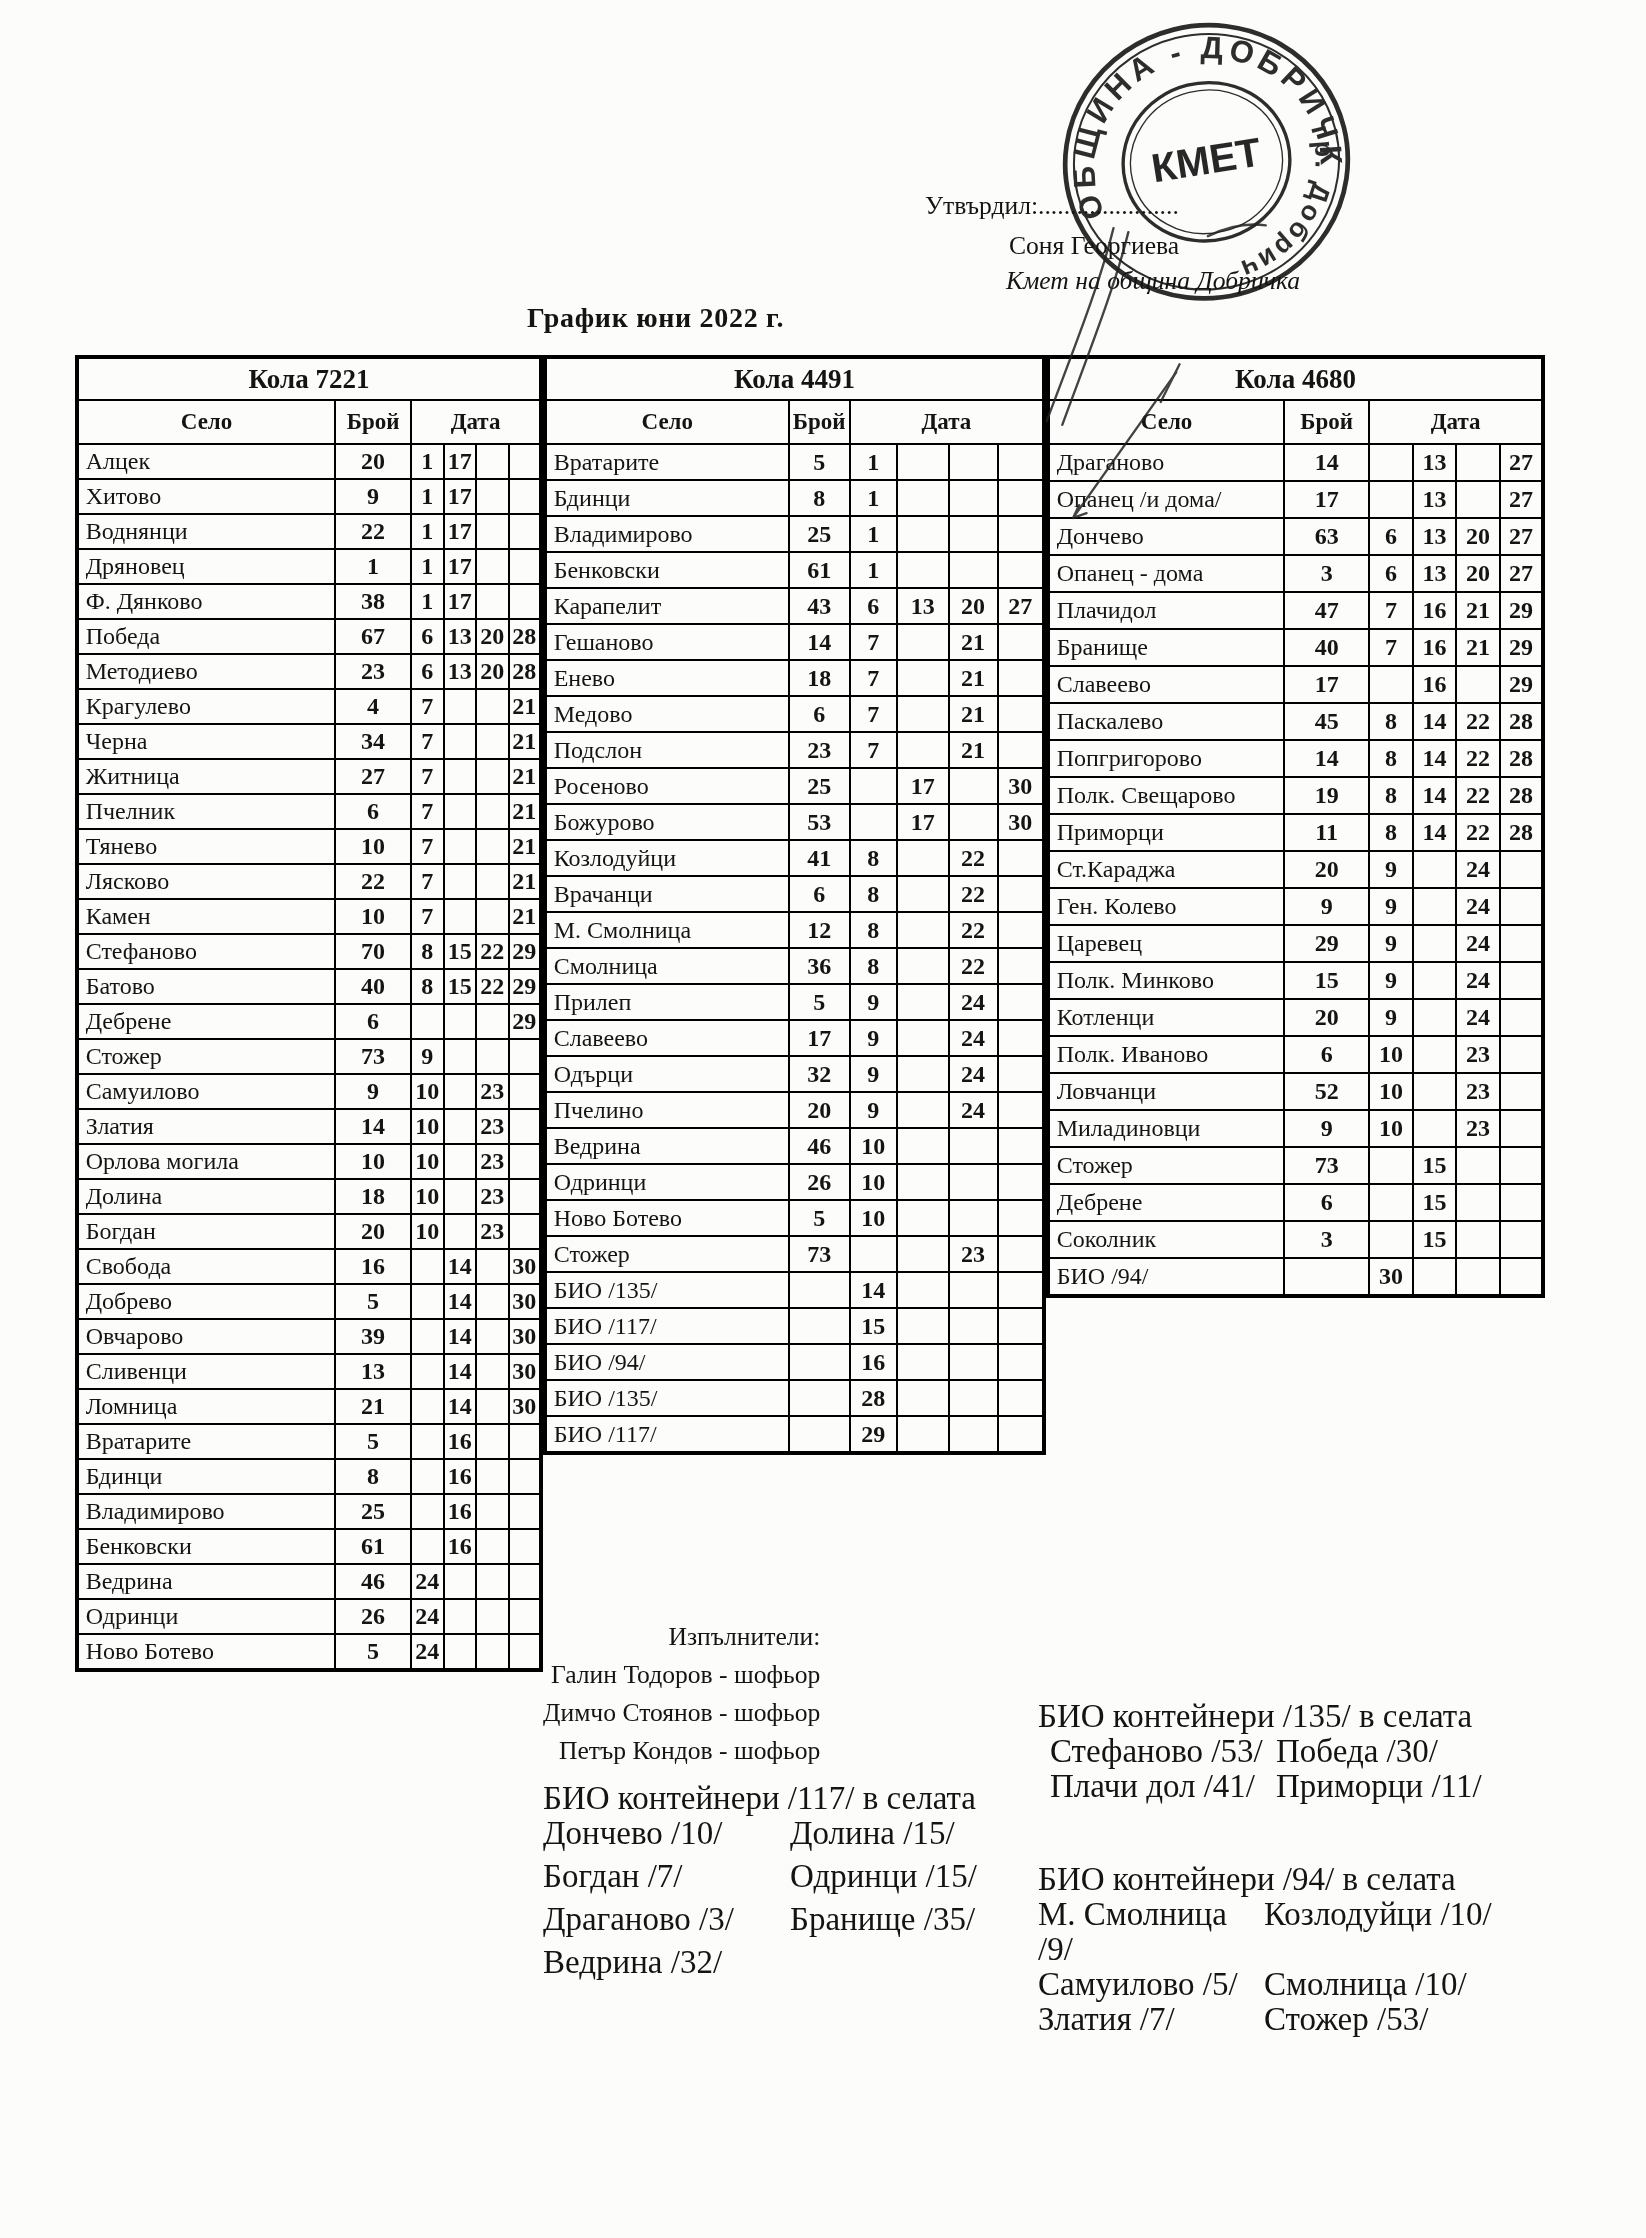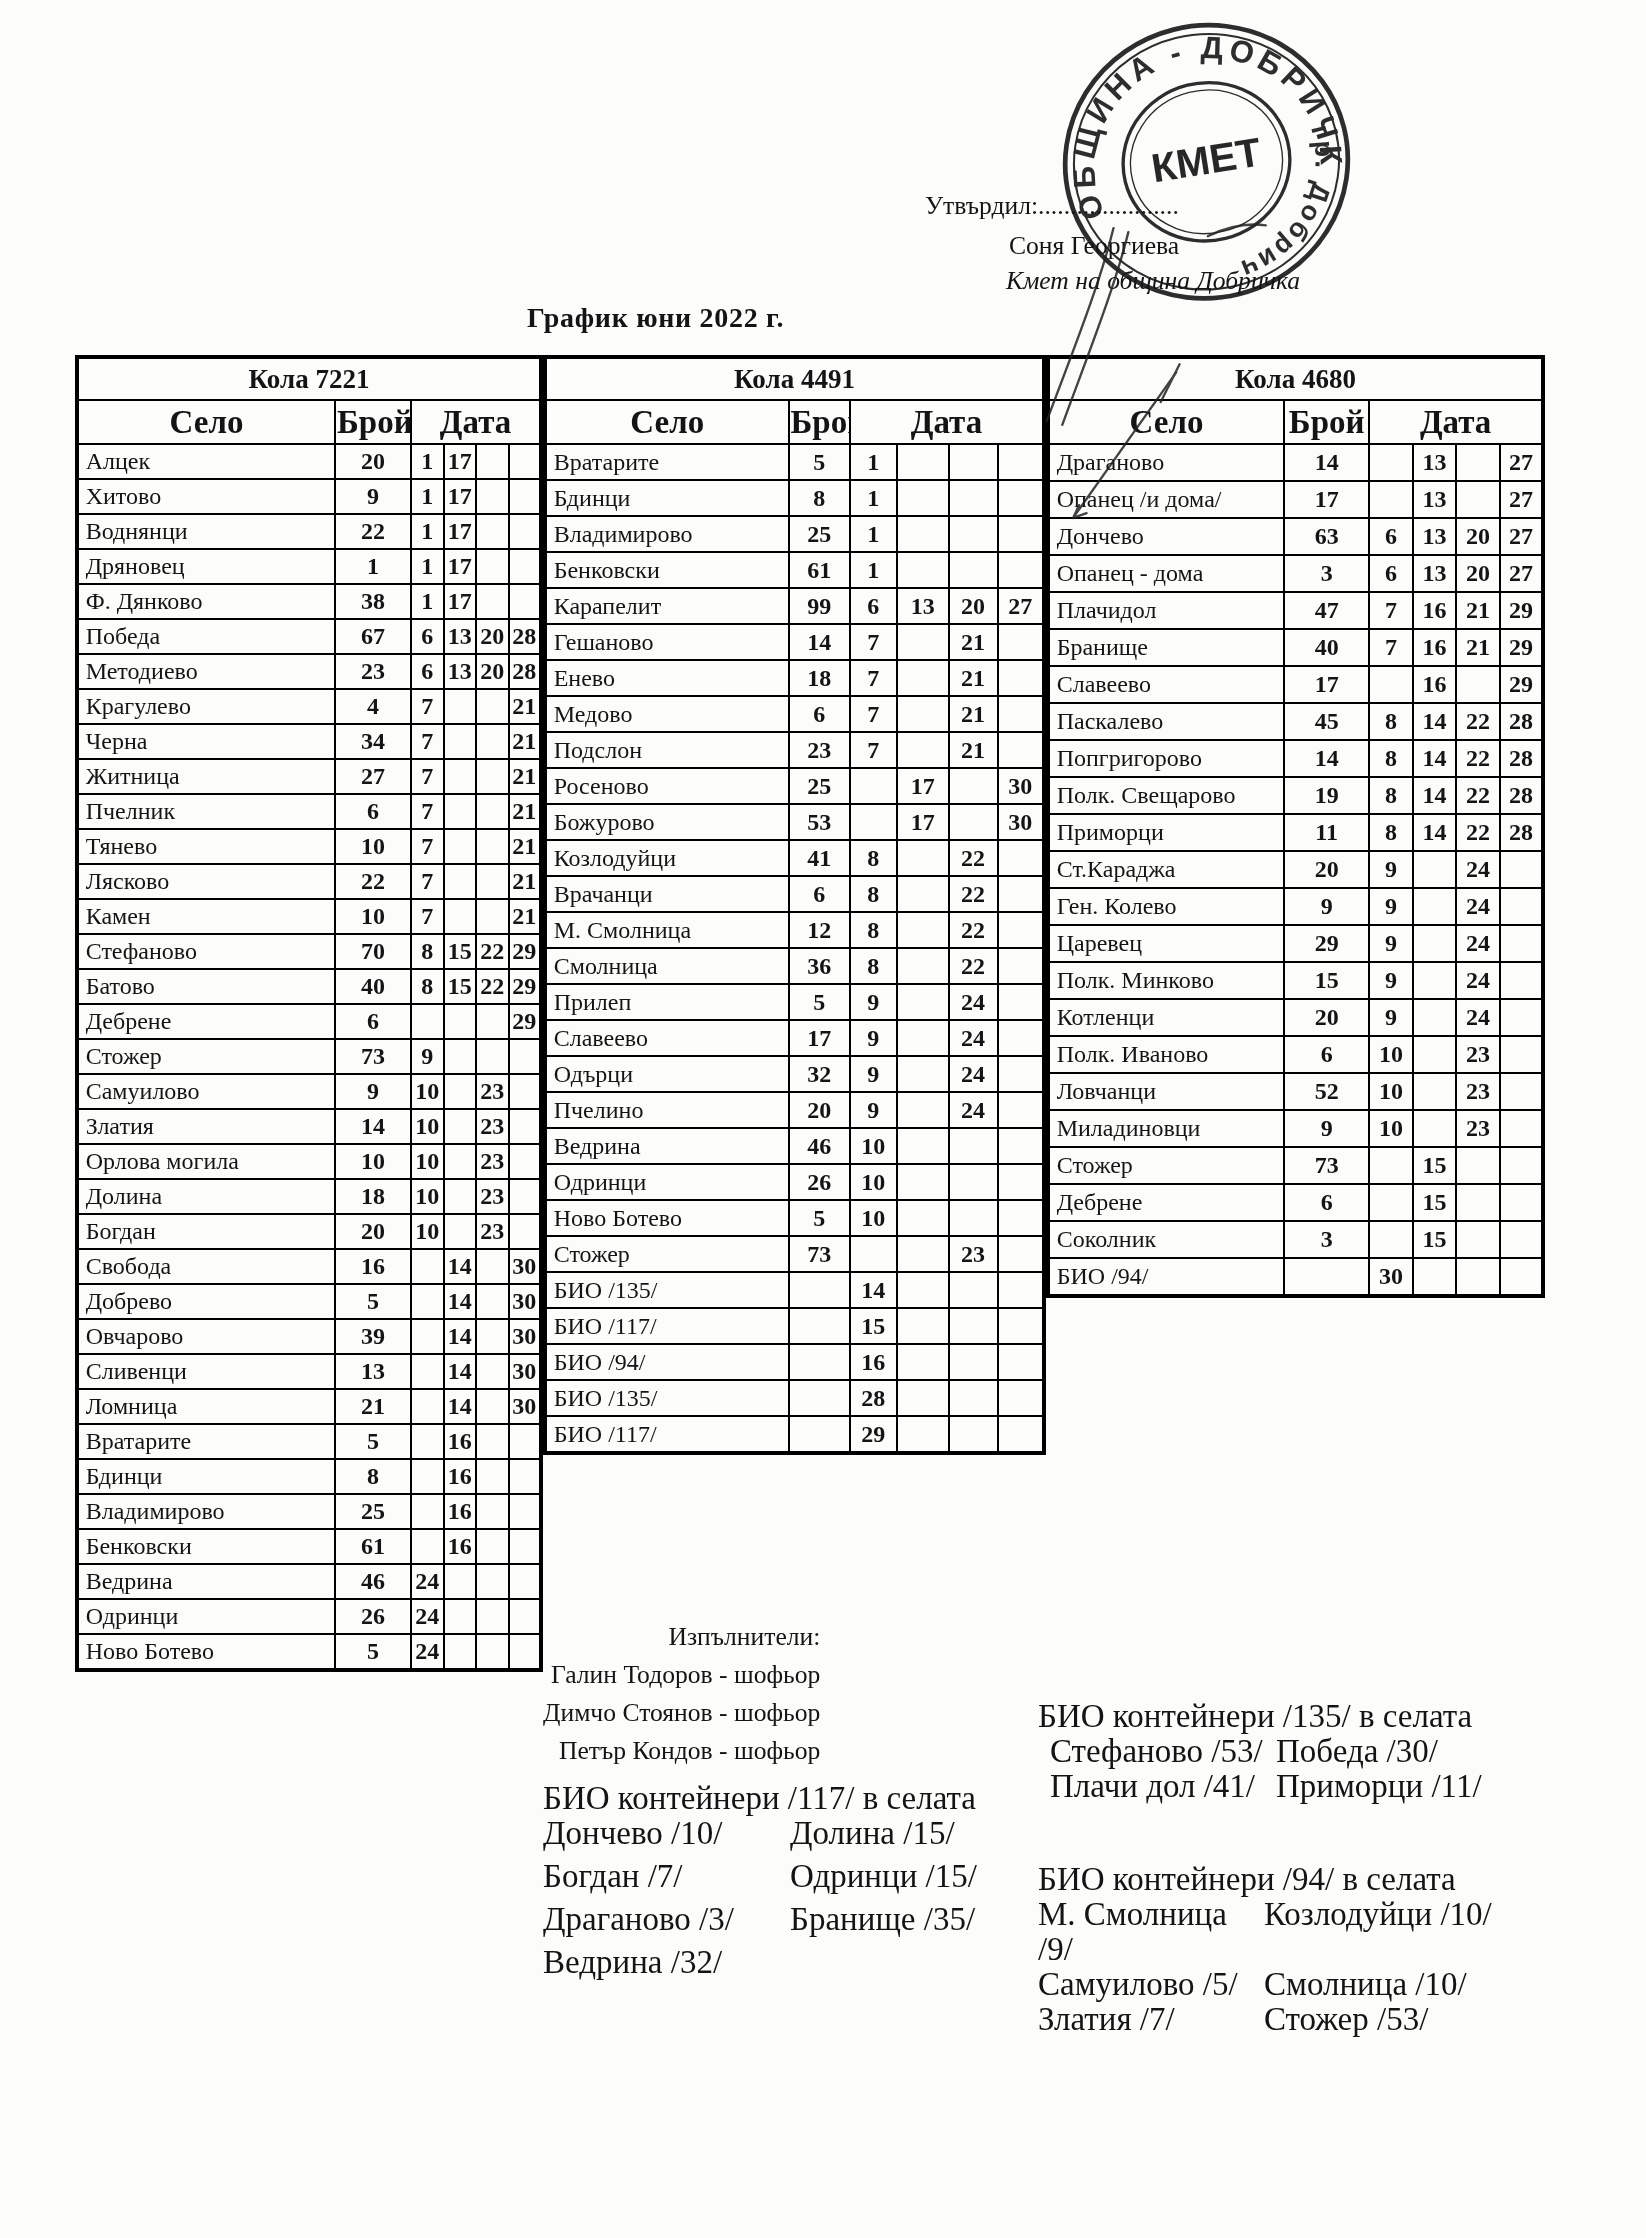--- a/index.html
+++ b/index.html
@@ -12,21 +12,21 @@
   .approve-name{font-size:25.6px;}
   .approve-role{font-size:25.6px;font-style:italic;}
   
   svg.stamp{position:absolute;opacity:.92;}
   svg.marks{position:absolute;left:0;top:0;pointer-events:none;}
   
   .tbl table{border-collapse:collapse;table-layout:fixed;width:100%;}
   .tbl td,.tbl th{border:2px solid #000;overflow:hidden;white-space:nowrap;}
   .tbl table{border:4px solid #000;}
   .car-title{font-size:27px;font-weight:700;text-align:center;height:38px;}
-  .col-head{font-size:33px;font-weight:700;text-align:center;height:40px;}
+  .col-head{font-size:23px;font-weight:700;text-align:center;height:40px;}
   .village{font-size:24px;text-align:left;padding-left:6.7px;}
   .num{font-size:24px;font-weight:700;text-align:center;padding:0;}
   .t0 tbody td{height:31px;}
   .t1 tbody td{height:32px;}
   .t2 tbody td{height:33px;}
   
   .executors{font-size:25.6px;line-height:38px;text-align:right;}
   .bio-note{font-size:33px;line-height:35px;}
   .bio-grid{display:grid;}
   .g117{grid-template-columns:239px 283px;gap:8px;}
@@ -414,21 +414,21 @@
           <tr>
             <td class="village">Бенковски</td>
             <td class="num">61</td>
             <td class="num">1</td>
             <td class="num"></td>
             <td class="num"></td>
             <td class="num"></td>
           </tr>
           <tr>
             <td class="village">Карапелит</td>
-            <td class="num">99</td>
+            <td class="num">43</td>
             <td class="num">6</td>
             <td class="num">13</td>
             <td class="num">20</td>
             <td class="num">27</td>
           </tr>
           <tr>
             <td class="village">Гешаново</td>
             <td class="num">14</td>
             <td class="num">7</td>
             <td class="num"></td>

